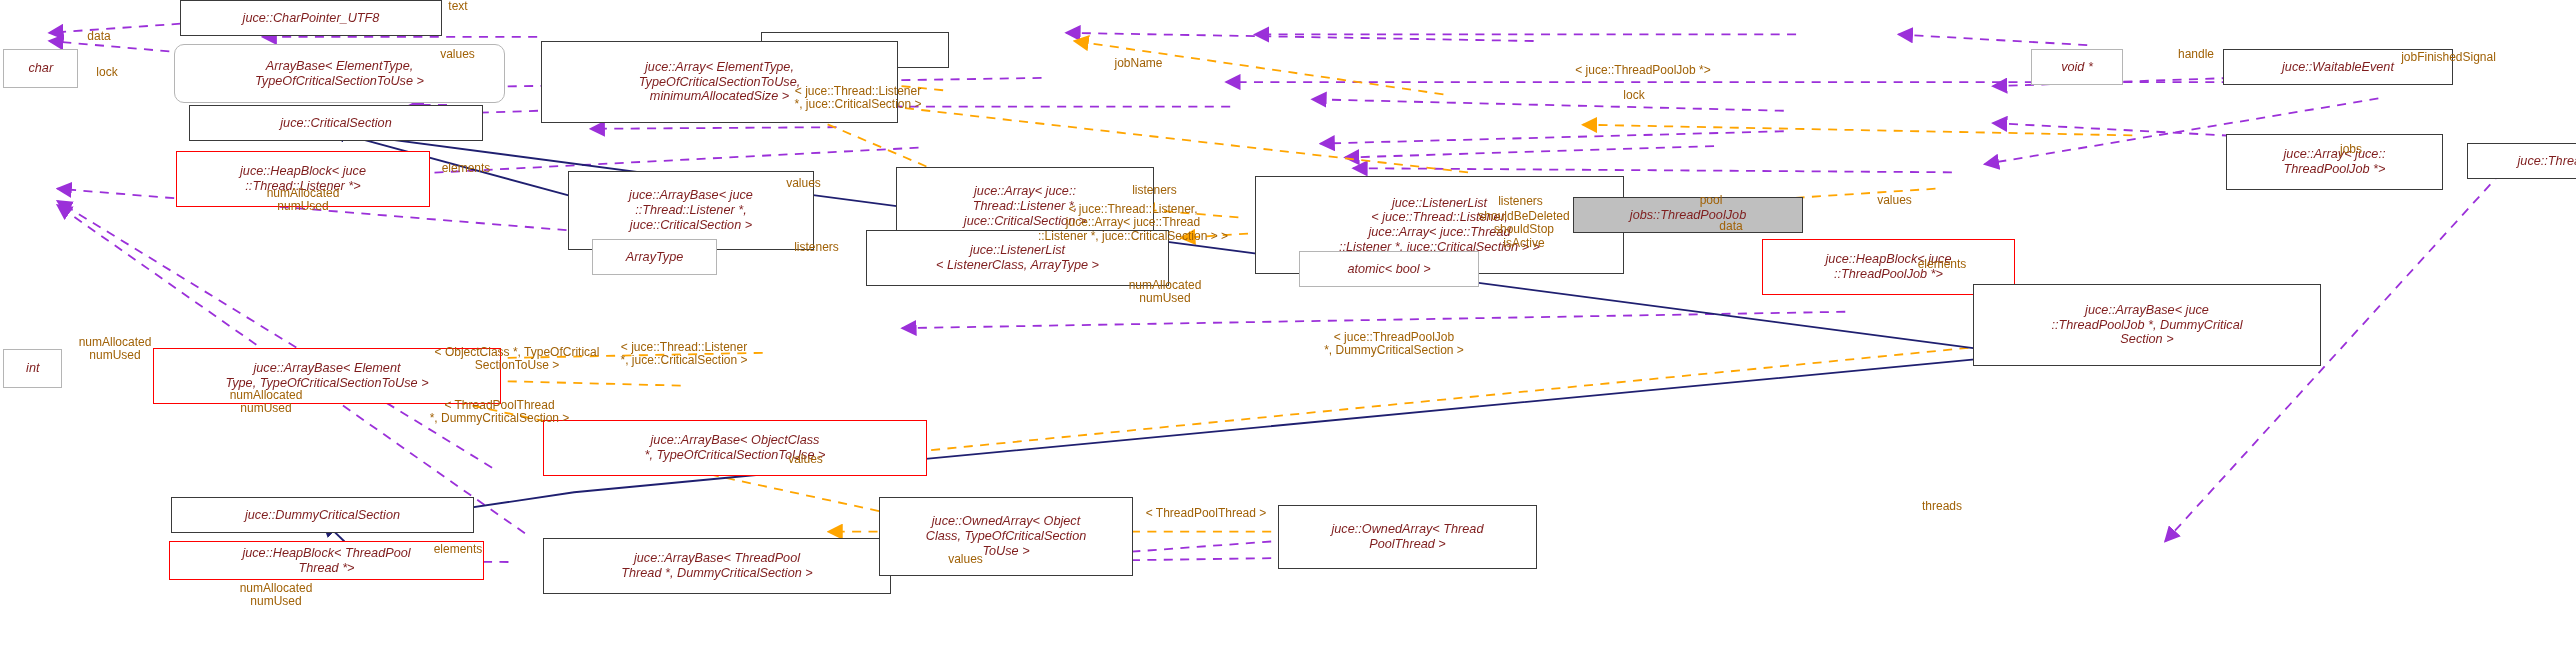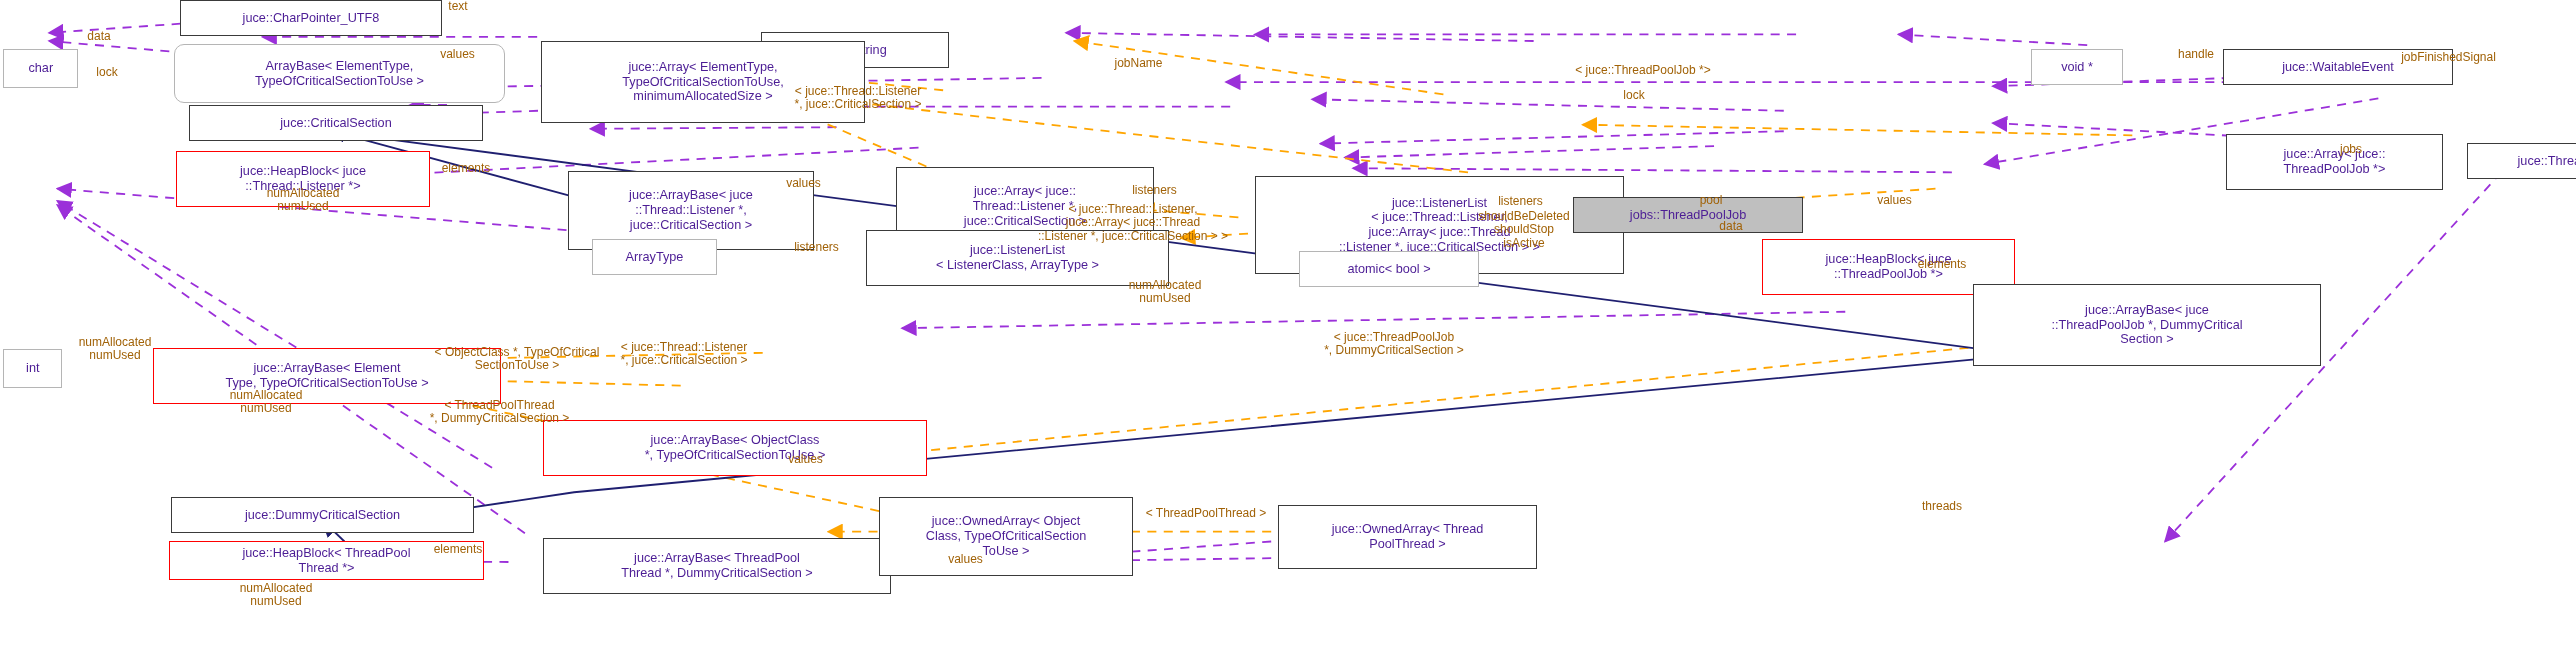--- a/index.html
+++ b/index.html
@@ -20,23 +20,24 @@
   .node{
     position:absolute;
     box-sizing:border-box;
     display:flex;
     align-items:center;
     justify-content:center;
     text-align:center;
     background:#ffffff;
     font-size:12.7px;
     line-height:1.16;
-    color:#4c1d95;
+    color:#7f1d1d;
     white-space:pre-line;
     padding:1.6px 4.1px;
+    font-style:italic;
   }
   
   .b-black   { border:1.6px solid #3a3a3a; }
   .b-thin    { border:0.8px solid #b5b5b5; }
   .b-red     { border:1.6px solid #ff0000; }
   .b-hi      { border:1.6px solid #3a3a3a; background:#bfbfbf; }
   .edge-label{
     position:absolute;
     font-size:12px;
     line-height:1.12;
@@ -124,21 +125,21 @@
 
   <div id="nodes-layer">
       <div class="node b-thin" style="left: 3.3px; top: 49px; width: 75px; height: 39px;">char</div>
       <div class="node b-black" style="left: 180px; top: 0px; width: 262px; height: 36px;">juce::CharPointer_UTF8</div>
       <div class="node b-thin" style="left: 174px; top: 44px; width: 331px; height: 59px; border-radius: 10px;">ArrayBase&lt; ElementType,
 TypeOfCriticalSectionToUse &gt;</div>
       <div class="node b-black" style="left: 189px; top: 105px; width: 294px; height: 36px;">juce::CriticalSection</div>
       <div class="node b-red" style="left: 176px; top: 151px; width: 254px; height: 56px;">juce::HeapBlock&lt; juce
 ::Thread::Listener *&gt;</div>
       <div class="node b-black" style="left: 761px; top: 0px; width: 188px; height: 36px; margin-top: 32px;">juce::String</div>
-      <div class="node b-black" style="left: 541px; top: 41px; width: 324px; height: 82px;">juce::Array&lt; ElementType,
+      <div class="node b-black" style="left: 541px; top: 41px; width: 357px; height: 82px;">juce::Array&lt; ElementType,
 TypeOfCriticalSectionToUse,
 minimumAllocatedSize &gt;</div>
       <div class="node b-black" style="left: 568px; top: 171px; width: 246px; height: 79px;">juce::ArrayBase&lt; juce
 ::Thread::Listener *,
 juce::CriticalSection &gt;</div>
       <div class="node b-thin" style="left: 592px; top: 239px; width: 125px; height: 36px;">ArrayType</div>
       <div class="node b-black" style="left: 896px; top: 167px; width: 258px; height: 79px;">juce::Array&lt; juce::
 Thread::Listener *,
 juce::CriticalSection &gt;</div>
       <div class="node b-black" style="left: 866px; top: 230px; width: 303px; height: 56px;">juce::ListenerList

